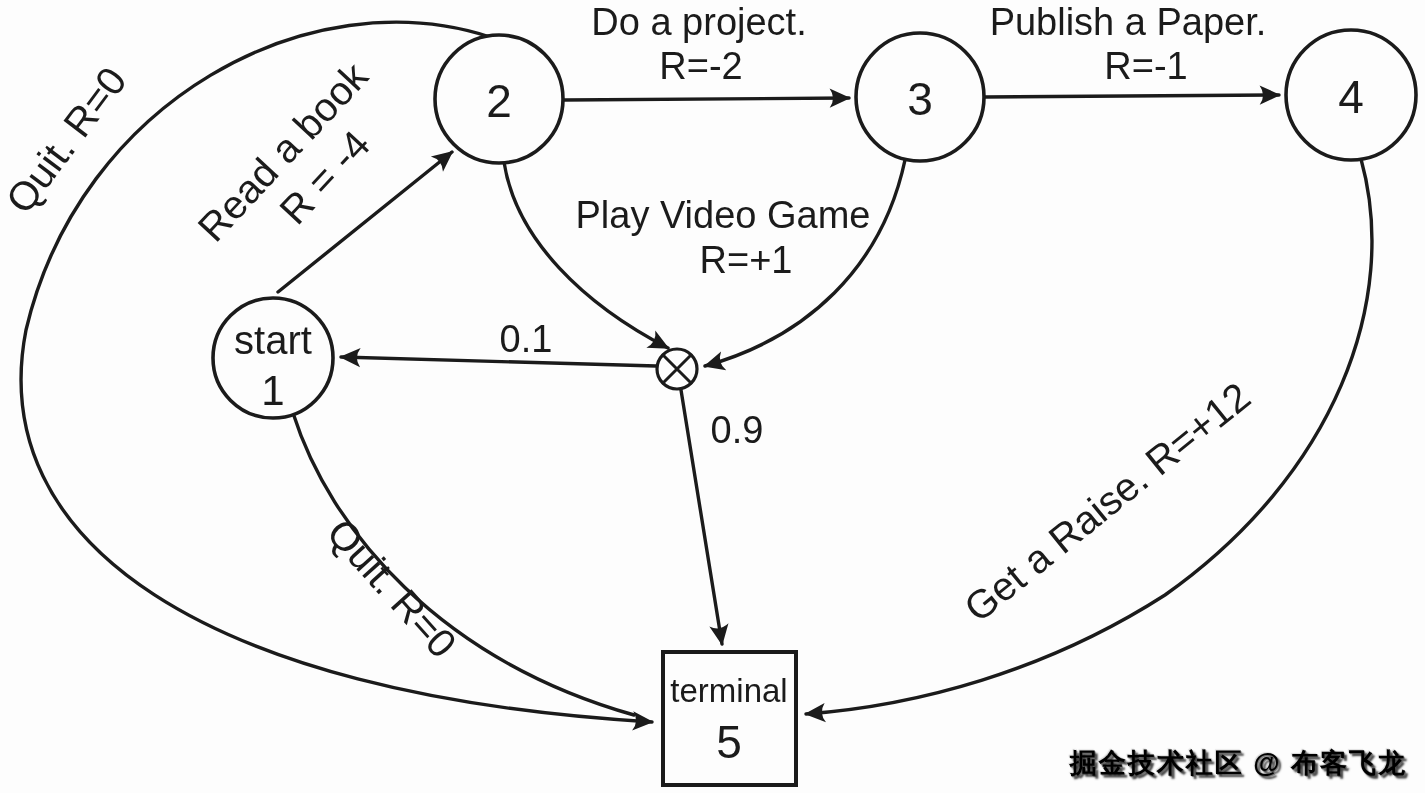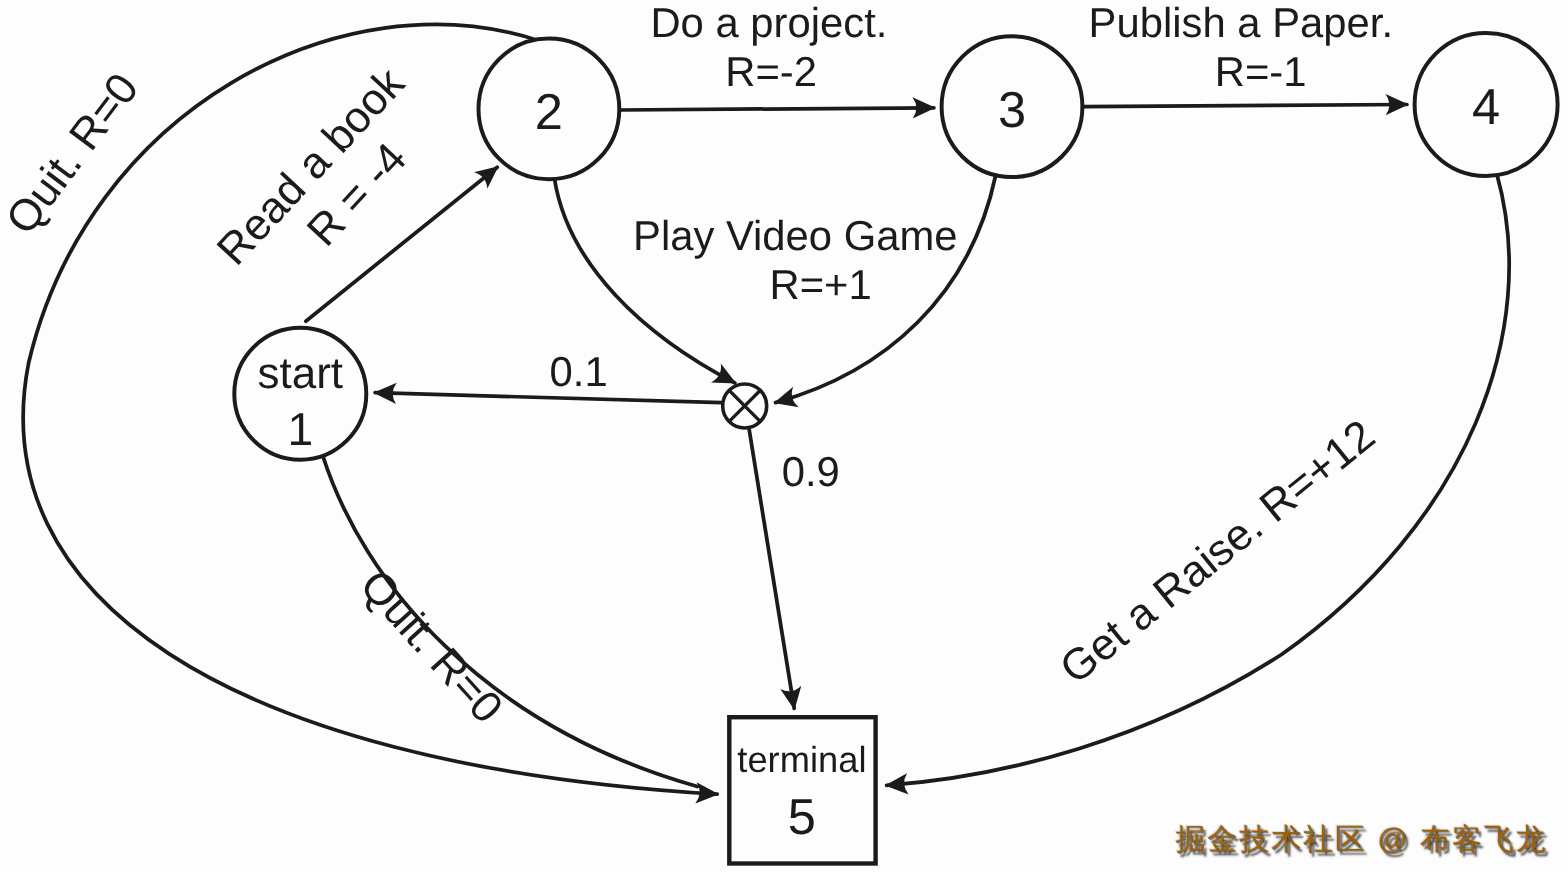--- a/index.html
+++ b/index.html
@@ -18,23 +18,23 @@
   .node-num{font-size:46px;text-anchor:middle;}
   .node-sub{font-size:40px;text-anchor:middle;}
   .edge-label{font-size:38px;text-anchor:middle;}
   .edge-label-lg{font-size:40px;text-anchor:middle;}
   .term-label{font-size:33px;text-anchor:middle;}
   .term-num{font-size:46px;text-anchor:middle;}
   .watermark{
     position:absolute;
     right:18px;bottom:12px;
     font-size:27px;
-    font-weight:normal;
+    font-weight:bold;
     letter-spacing:2px;
-    color:#a16207;
+    color:#000000;
     text-shadow:3px 3px 2px rgba(45,45,45,0.9), 1px 1px 1px rgba(45,45,45,0.65), -1px -1px 1px rgba(150,150,150,0.35);
     white-space:nowrap;
   }
 </style>
 </head>
 <body>
 
 <div class="canvas">
   <svg width="1425" height="793" viewBox="0 0 1425 793">
     <defs>

